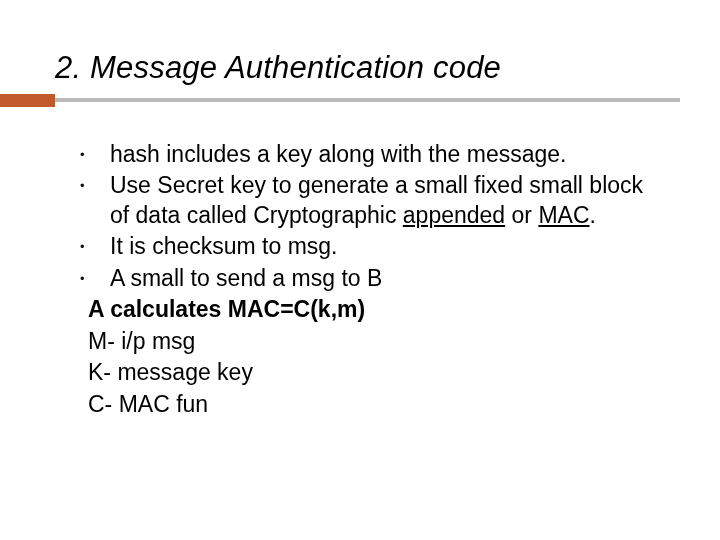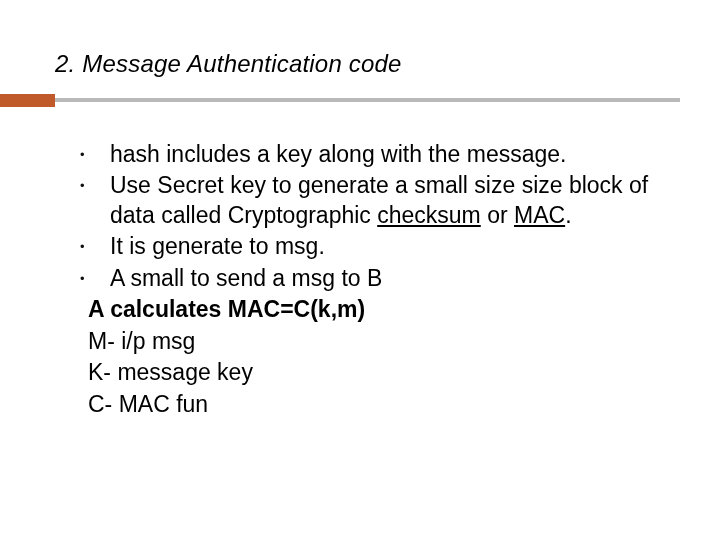--- a/index.html
+++ b/index.html
@@ -1,18 +1,18 @@
 <!DOCTYPE html>
 <html><head>
 <meta charset="utf-8">
 <style>
   html,body{margin:0;padding:0;width:720px;height:540px;background:#fff;font-family:Arial,Helvetica,sans-serif;color:#000}
   .slide{position:relative;width:720px;height:540px;box-sizing:border-box}
   .title-block{position:absolute;left:55px;top:50px;right:40px}
-  .title-text{font-size:24px;font-style:italic;letter-spacing:0.2px;color:#000}
+  .title-text{font-size:31px;font-style:italic;letter-spacing:0.2px;color:#000}
   .title-underline{position:absolute;left:55px;top:98px;right:40px;height:4px;background:#b9b9b9}
   .accent-box{position:absolute;left:0;top:94px;width:55px;height:13px;background:#c05a2a}
   .body{position:absolute;left:72px;top:140px;right:60px;font-size:23px;line-height:1.28}
   ul.bullets{list-style:none;margin:0;padding:0}
   ul.bullets li{position:relative;padding-left:38px;margin:0 0 2px 0}
   ul.bullets li::before{content:"•";position:absolute;left:8px;top:7px;font-size:13px;color:#111}
   .ital{}
   .uline{text-decoration:underline}
   .plain{margin:2px 0 0 16px}
   .bold{font-weight:bold}
@@ -24,23 +24,23 @@
   <div class="title-block">
     <span class="title-text">2. Message Authentication code</span>
   </div>
   <div class="title-underline"></div>
   <div class="accent-box"></div>
 
   <div class="body">
     <ul class="bullets">
       <li><span>hash includes a key along with the message.</span></li>
       <li>
-        <span>Use Secret key to generate a small size size block of data called </span><span class="ital">Cryptographic </span><span class="ital uline">checksum</span><span> or </span><span class="ital uline">MAC</span><span>.</span>
+        <span>Use Secret key to generate a small fixed small block of data called </span><span class="ital">Cryptographic </span><span class="ital uline">appended</span><span> or </span><span class="ital uline">MAC</span><span>.</span>
       </li>
-      <li><span>It is generate to msg.</span></li>
+      <li><span>It is checksum to msg.</span></li>
       <li><span>A small to send a msg to B</span></li>
     </ul>
     <div class="plain bold">A calculates MAC=C(k,m)</div>
     <div class="plain">M- i/p msg</div>
     <div class="plain">K- message key</div>
     <div class="plain">C- MAC fun</div>
   </div>
 </div>
 
 </body></html>

